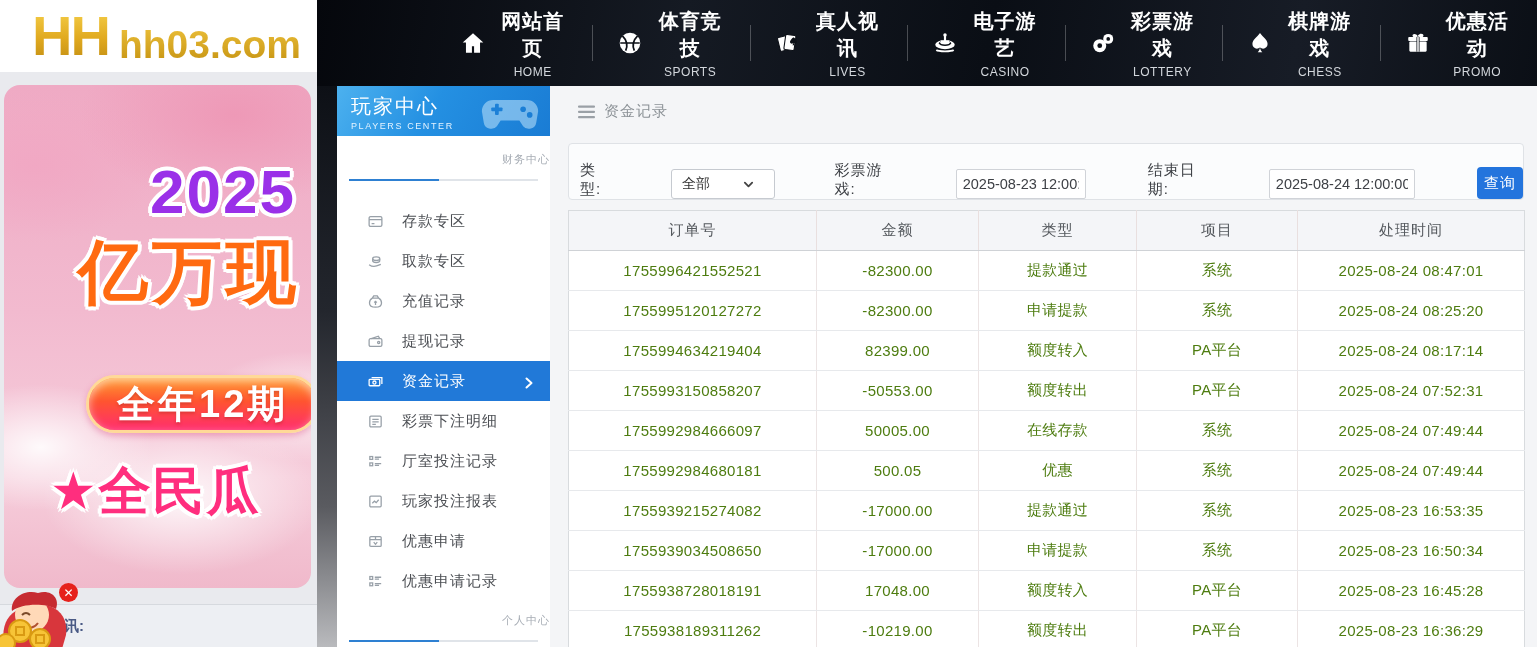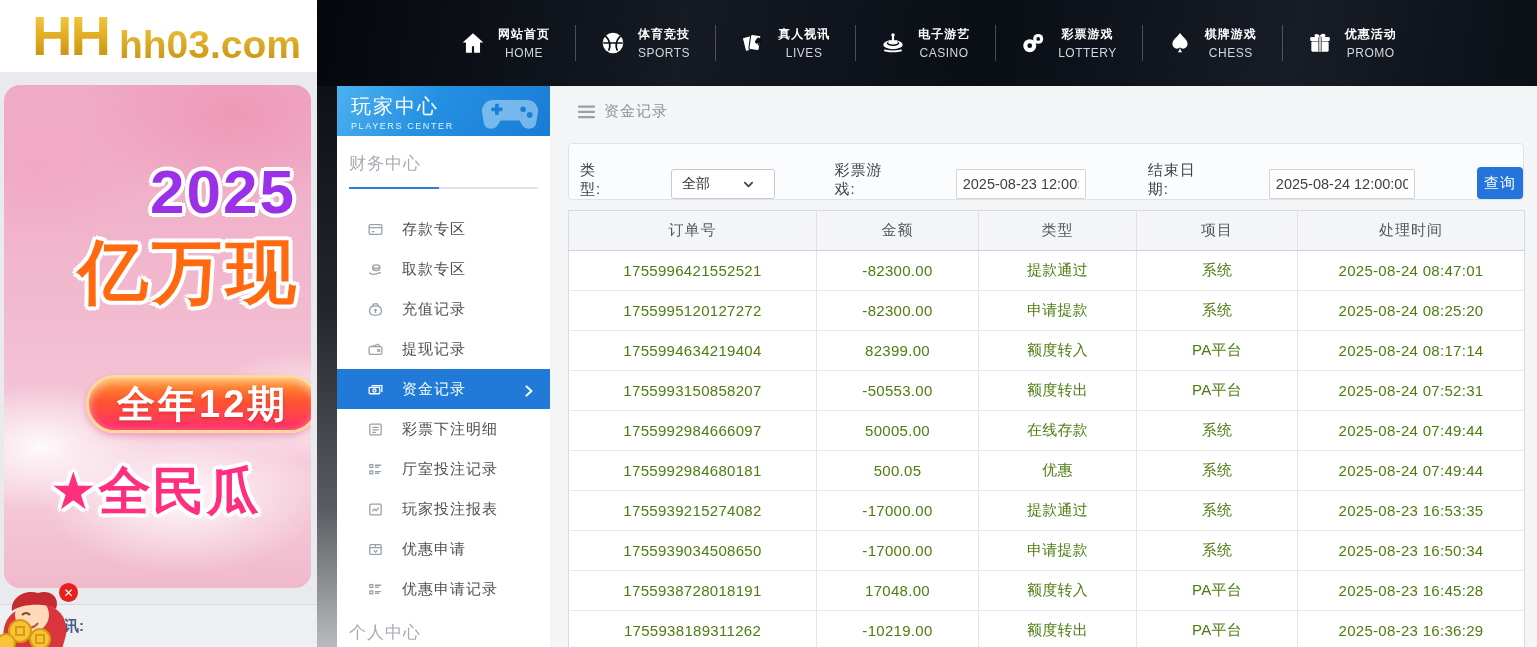--- a/index.html
+++ b/index.html
@@ -12,21 +12,21 @@
   .logo-domain { font-size:39px; font-weight:bold; color:#d8a41d; margin-left:10px; margin-top:18px; background:linear-gradient(180deg,#eec23c,#c3900f); -webkit-background-clip:text; background-clip:text; color:transparent; }
 
   
   .top-nav { position:absolute; left:317px; top:0; width:1220px; height:86px; background:linear-gradient(100deg,#05070c 0%,#151a23 30%,#0a0e15 55%,#171c26 80%,#0b0f16 100%); display:flex; align-items:center; z-index:5; }
   .nav-items { display:flex; align-items:center; margin-left:118px; height:100%; }
   .nav-item { position:relative; display:flex; align-items:center; gap:12px; padding:0 25px; height:100%; cursor:pointer; }
   .nav-item + .nav-item::before { content:''; position:absolute; left:0; top:50%; transform:translateY(-50%); width:1px; height:36px; background:rgba(255,255,255,.25); }
   .nav-item .icon { width:26px; height:26px; color:#fff; flex:0 0 auto; }
   .nav-item .icon svg { width:100%; height:100%; display:block; }
   .nav-text { text-align:center; }
-  .nav-text .zh { font-size:12px; font-weight:bold; color:#fff; letter-spacing:1px; }
+  .nav-text .zh { font-size:20px; font-weight:bold; color:#fff; letter-spacing:1px; }
   .nav-text .en { font-size:12px; color:#d3d7dc; margin-top:3px; letter-spacing:.5px; }
 
   
   .left-col { position:absolute; left:0; top:72px; width:317px; height:575px; background:#e9eaee; z-index:4; }
   .banner-card { position:absolute; left:4px; top:13px; width:307px; height:503px; border-radius:16px; overflow:hidden; cursor:pointer;
     background:
       radial-gradient(160px 90px at 12% 72%, rgba(255,255,255,.9), rgba(255,255,255,0) 70%),
       radial-gradient(200px 110px at 58% 82%, rgba(255,255,255,.85), rgba(255,255,255,0) 70%),
       radial-gradient(150px 80px at 98% 64%, rgba(255,255,255,.75), rgba(255,255,255,0) 70%),
       radial-gradient(220px 130px at 75% 6%, rgba(238,152,182,.95), rgba(238,152,182,0) 70%),
@@ -51,21 +51,21 @@
     background:linear-gradient(180deg,#0d1016 0%,#23262d 40%,#5a5b60 75%,#b9babd 100%); }
 
   
   .sidebar { position:absolute; left:337px; top:86px; width:213px; height:561px; background:#fff; z-index:4; overflow:hidden; }
   .side-header { position:relative; height:50px; background:linear-gradient(120deg,#4cb1ef 0%,#2490e2 45%,#1a7cd4 100%); padding:7px 0 0 14px; overflow:hidden; cursor:pointer; }
   .side-header .title { font-size:20px; color:#fff; letter-spacing:2px; }
   .side-header .sub { font-size:9px; color:#e3f3ff; letter-spacing:1.6px; margin-top:1px; }
   .side-header .pad-icon { position:absolute; right:10px; top:6px; width:60px; height:42px; color:#bfe4fb; opacity:.55; }
   .side-header .pad-icon svg { width:100%; height:100%; }
   .side-section { position:relative; padding:16px 0 0 12px; }
-  .side-section .sec-label { font-size:17px; color:#a6acb4; letter-spacing:1px; }
+  .side-section .sec-label { font-size:11px; color:#a6acb4; letter-spacing:1px;text-align:right; }
   .sec-divider { position:relative; height:2px; margin:12px 12px 0 12px; background:#e0e4e9; }
   .sec-divider::before { content:''; position:absolute; left:0; top:0; width:90px; height:2px; background:#2e80d2; }
   .menu { padding-top:20px; }
   .menu-item { position:relative; display:flex; align-items:center; height:40px; padding-left:30px; cursor:pointer; }
   .menu-item .icon { width:17px; height:17px; color:#98a0a8; flex:0 0 auto; }
   .menu-item .icon svg { width:100%; height:100%; display:block; }
   .menu-item .lbl { font-size:15px; color:#4c4f54; margin-left:18px; letter-spacing:1px; }
   .menu-item.active { background:#2179d8; }
   .menu-item.active .lbl { color:#fff; }
   .menu-item.active .icon { color:#fff; }

